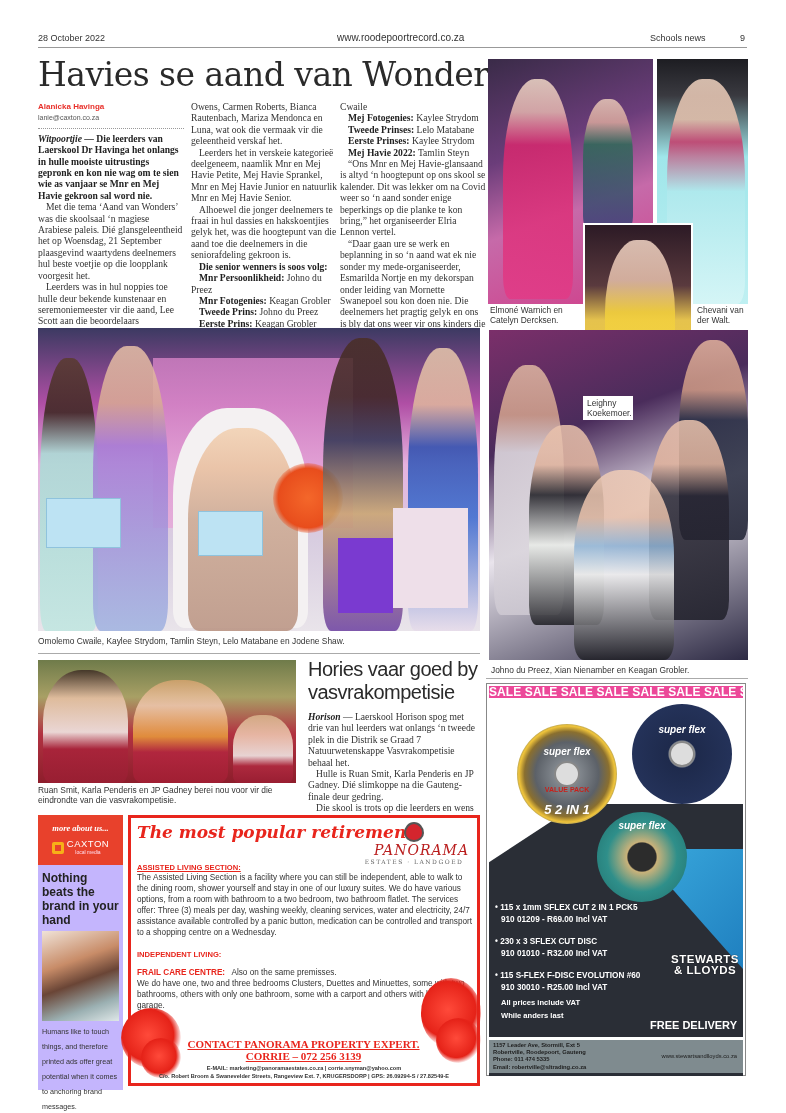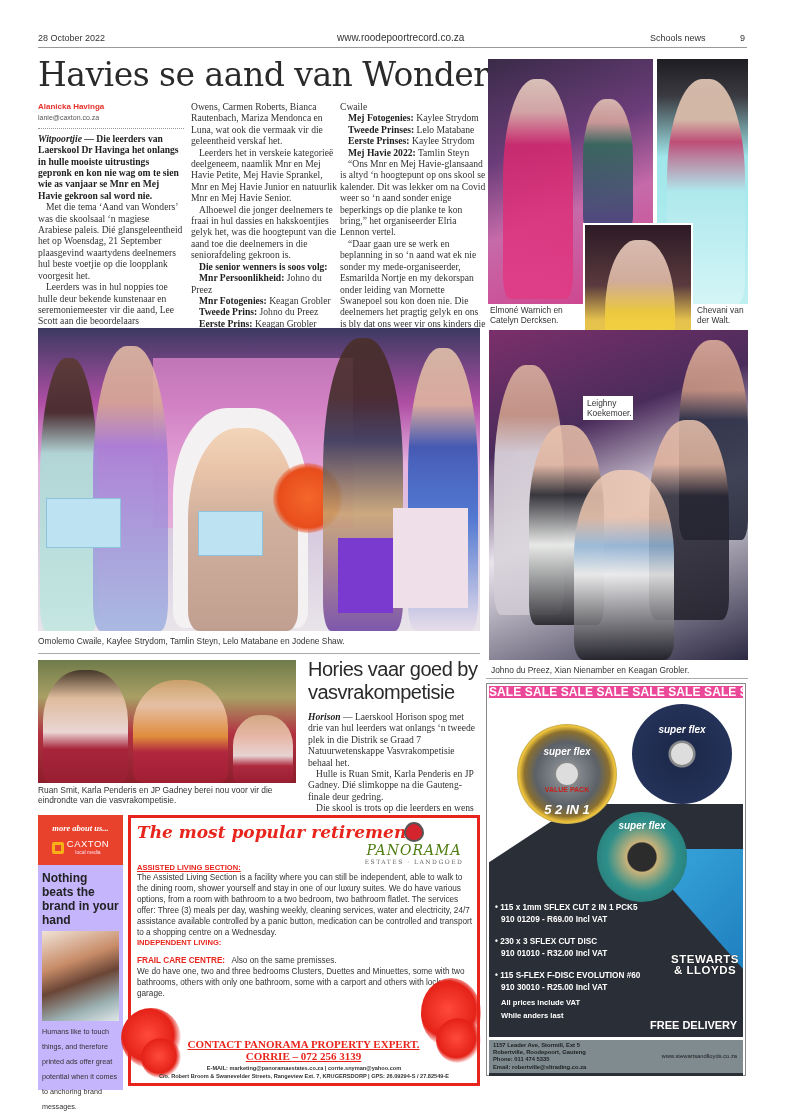--- a/index.html
+++ b/index.html
@@ -53,21 +53,21 @@
   .caxton-sub { font-size: 5px; color: #fde; display: block; letter-spacing: 0; }
   .caxton-head { font-weight: bold; font-size: 12px; line-height: 14px; color: #222; padding: 6px 4px 4px 4px; }
   .caxton-img { margin: 0 4px; height: 90px; background: linear-gradient(160deg, #f0e3d8 0%, #c88c68 35%, #6a4536 55%, #9bb0b2 80%, #dfe7e8 100%); }
   .caxton-body { font-size: 7.2px; line-height: 15px; color: #333; padding: 3px 4px; }
 
   
   .panorama { left: 128px; top: 815px; width: 352px; height: 271px; border: 3px solid #e8251c; background: #fff; }
   .pan-title { font-family: "DejaVu Serif", serif; font-style: italic; font-weight: bold; font-size: 17px; line-height: 18px; color: #e8251c; position: absolute; left: 6px; top: 5px; }
   .pan-logo { position: absolute; right: 8px; top: 4px; width: 110px; text-align: center; }
   .pan-heart { width: 20px; height: 20px; margin: 0 auto; background: #d4252e; border: 2px solid #555; border-radius: 50% 50% 50% 50% / 55% 55% 45% 45%; }
-  .pan-brand { font-family: "DejaVu Serif", serif; font-style: italic; font-size: 14px; color: #4d7c0f; letter-spacing: 1px; }
+  .pan-brand { font-family: "DejaVu Serif", serif; font-style: italic; font-size: 14px; color: #b91c1c; letter-spacing: 1px; text-align: right; }
   .pan-sub { font-family: "DejaVu Serif", serif; font-size: 6px; color: #666; letter-spacing: 1.5px; }
   .pan-h { font-size: 7.6px; font-weight: bold; color: #e8251c; }
   .pan-h.u { text-decoration: underline; }
   .pan-p { font-size: 8.2px; line-height: 11px; color: #333; }
   .pan-contact { font-weight: bold; font-size: 11px; line-height: 12px; color: #e8251c; text-decoration: underline; text-align: center; }
   .pan-small { font-size: 5.6px; font-weight: bold; color: #333; text-align: center; line-height: 8px; }
   .poppy { position: absolute; border-radius: 50%; background: radial-gradient(circle at 45% 45%, #ff4a3a 0%, #e52218 55%, rgba(229,34,24,0) 72%); }
 
   
   .stewarts { left: 486px; top: 683px; width: 260px; height: 393px; border: 1px solid #888; background: #fff; }
@@ -202,21 +202,21 @@
     <div>The most popular retirement</div>
   </div>
   <div class="pan-logo">
     <div class="pan-heart"></div>
     <div class="pan-brand">PANORAMA</div>
     <div class="pan-sub">ESTATES · LANDGOED</div>
   </div>
   <div class="abs" style="left:6px; top:45px; width:335px;">
     <div class="pan-h u">ASSISTED LIVING SECTION:</div>
     <div class="pan-p">The Assisted Living Section is a facility where you can still be independent, able to walk to the dining room, shower yourself and stay in one of our luxury suites. We do have various options, from a room with bathroom to a two bedroom, two bathroom flatlet. The services offer: Three (3) meals per day, washing weekly, cleaning services, water and electricity, 24/7 assistance available controlled by a panic button, medication can be controlled and transport to a shopping centre on a Wednesday.</div>
-    <div class="pan-h" style="">INDEPENDENT LIVING:</div>
+    <div class="pan-h" style="margin-top:12px;">INDEPENDENT LIVING:</div>
     <div class="pan-p" style="margin-top:8px;"><span class="pan-h" style="font-size:8.2px;">FRAIL CARE CENTRE:</span>&nbsp;&nbsp; <span>Also on the same premisses.</span></div>
     <div class="pan-p">We do have one, two and three bedrooms Clusters, Duettes and Minuettes, some with two bathrooms, others with only one bathroom, some with a carport and others with lock-up garage.</div>
   </div>
   <div class="poppy" style="left:-10px; top:190px; width:60px; height:60px;"></div>
   <div class="poppy" style="left:10px; top:220px; width:40px; height:40px;"></div>
   <div class="poppy" style="left:290px; top:160px; width:60px; height:70px;"></div>
   <div class="poppy" style="left:305px; top:200px; width:45px; height:45px;"></div>
   <div class="abs" style="left:40px; top:220px; width:265px;font-family:Liberation Serif, serif;">
     <div class="pan-contact">CONTACT PANORAMA PROPERTY EXPERT.</div>
     <div class="pan-contact">CORRIE – 072 256 3139</div>

